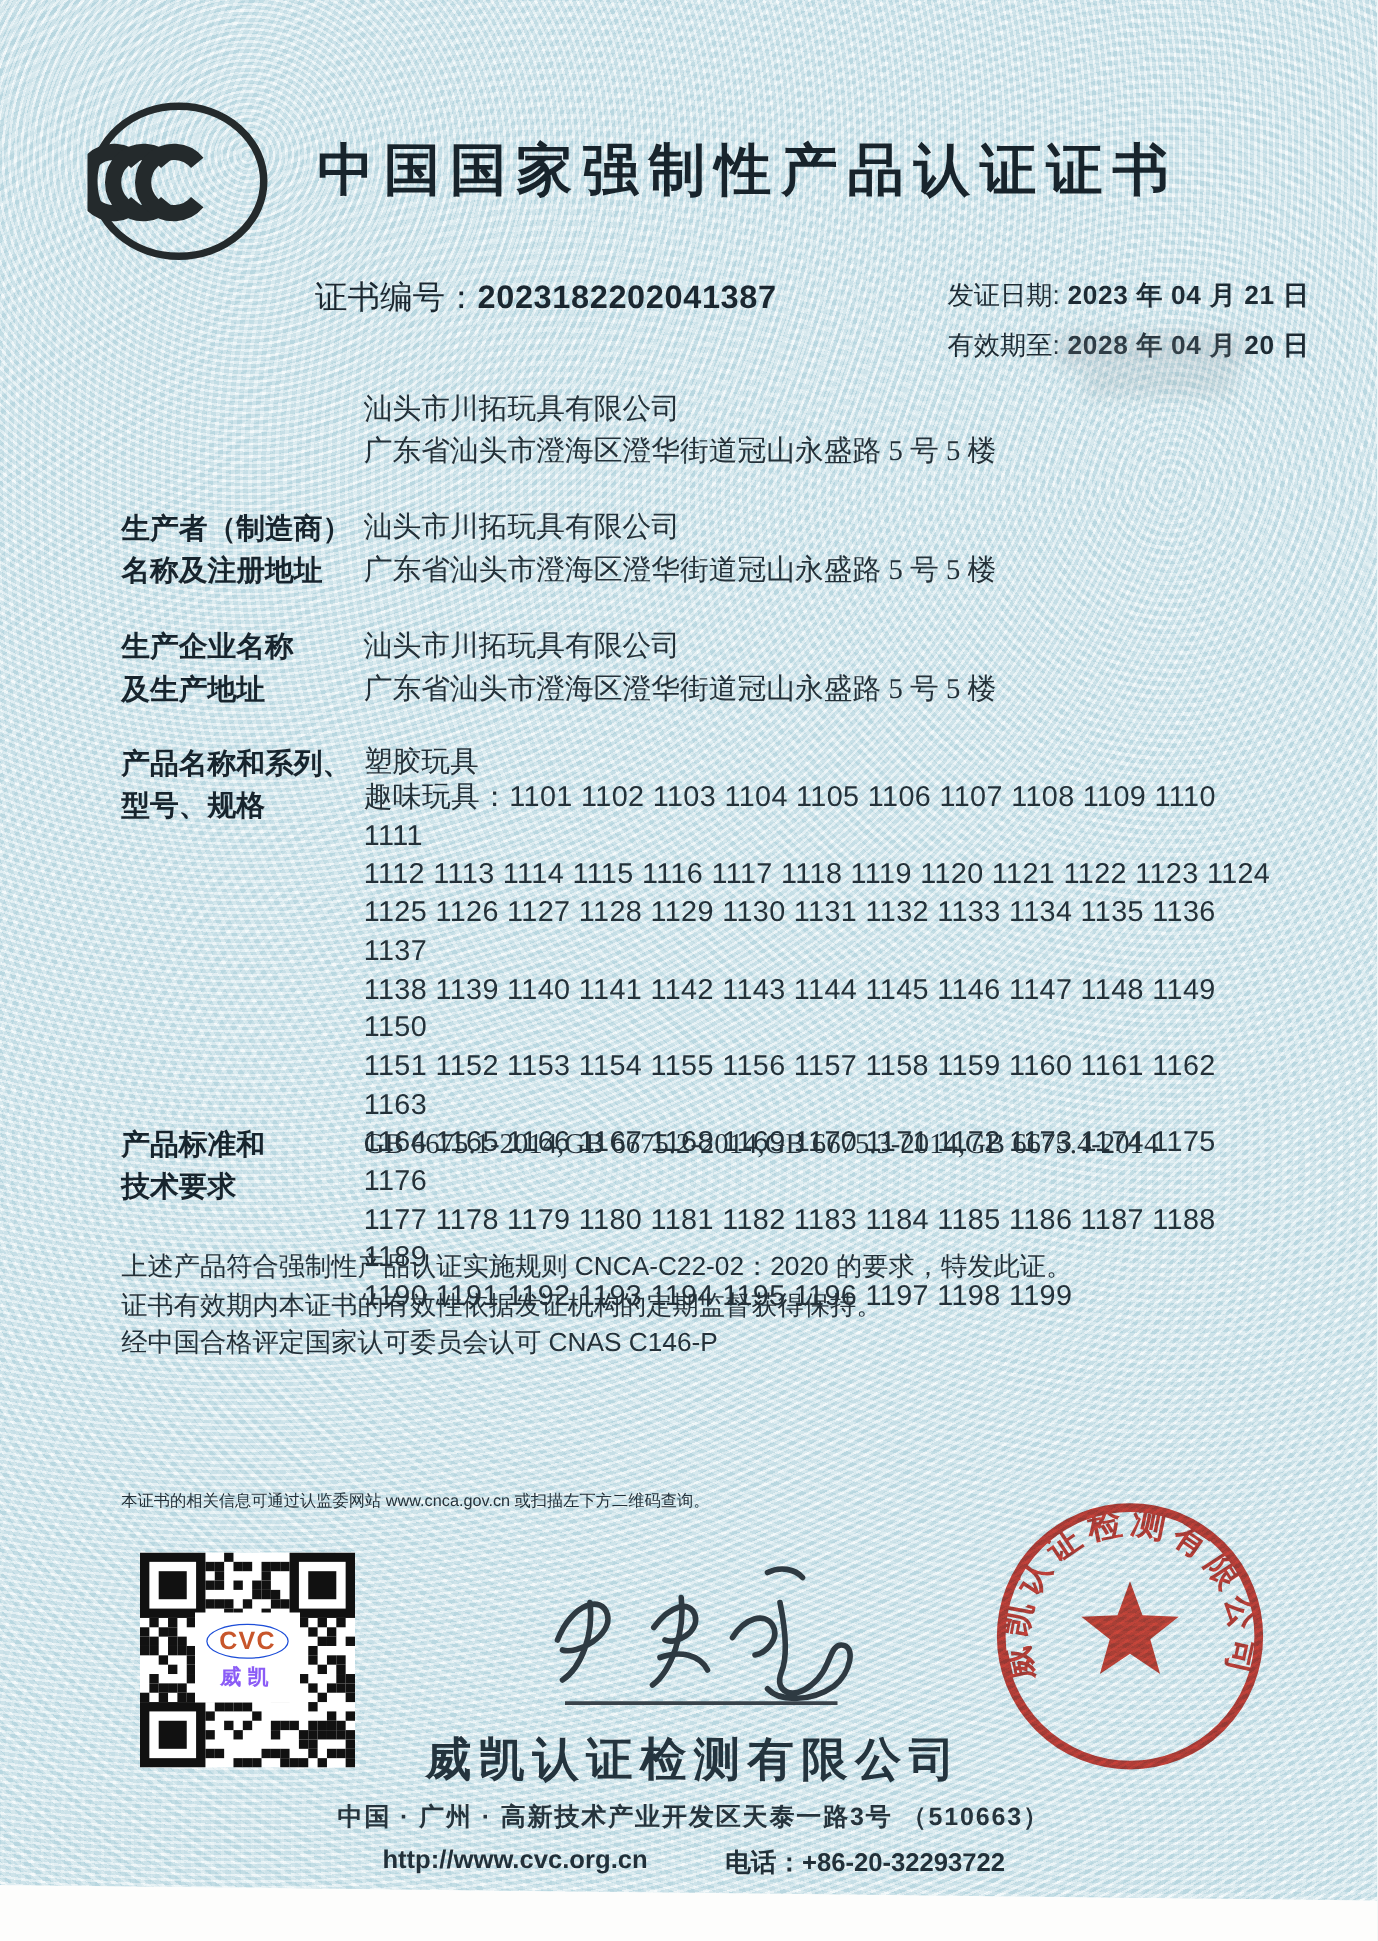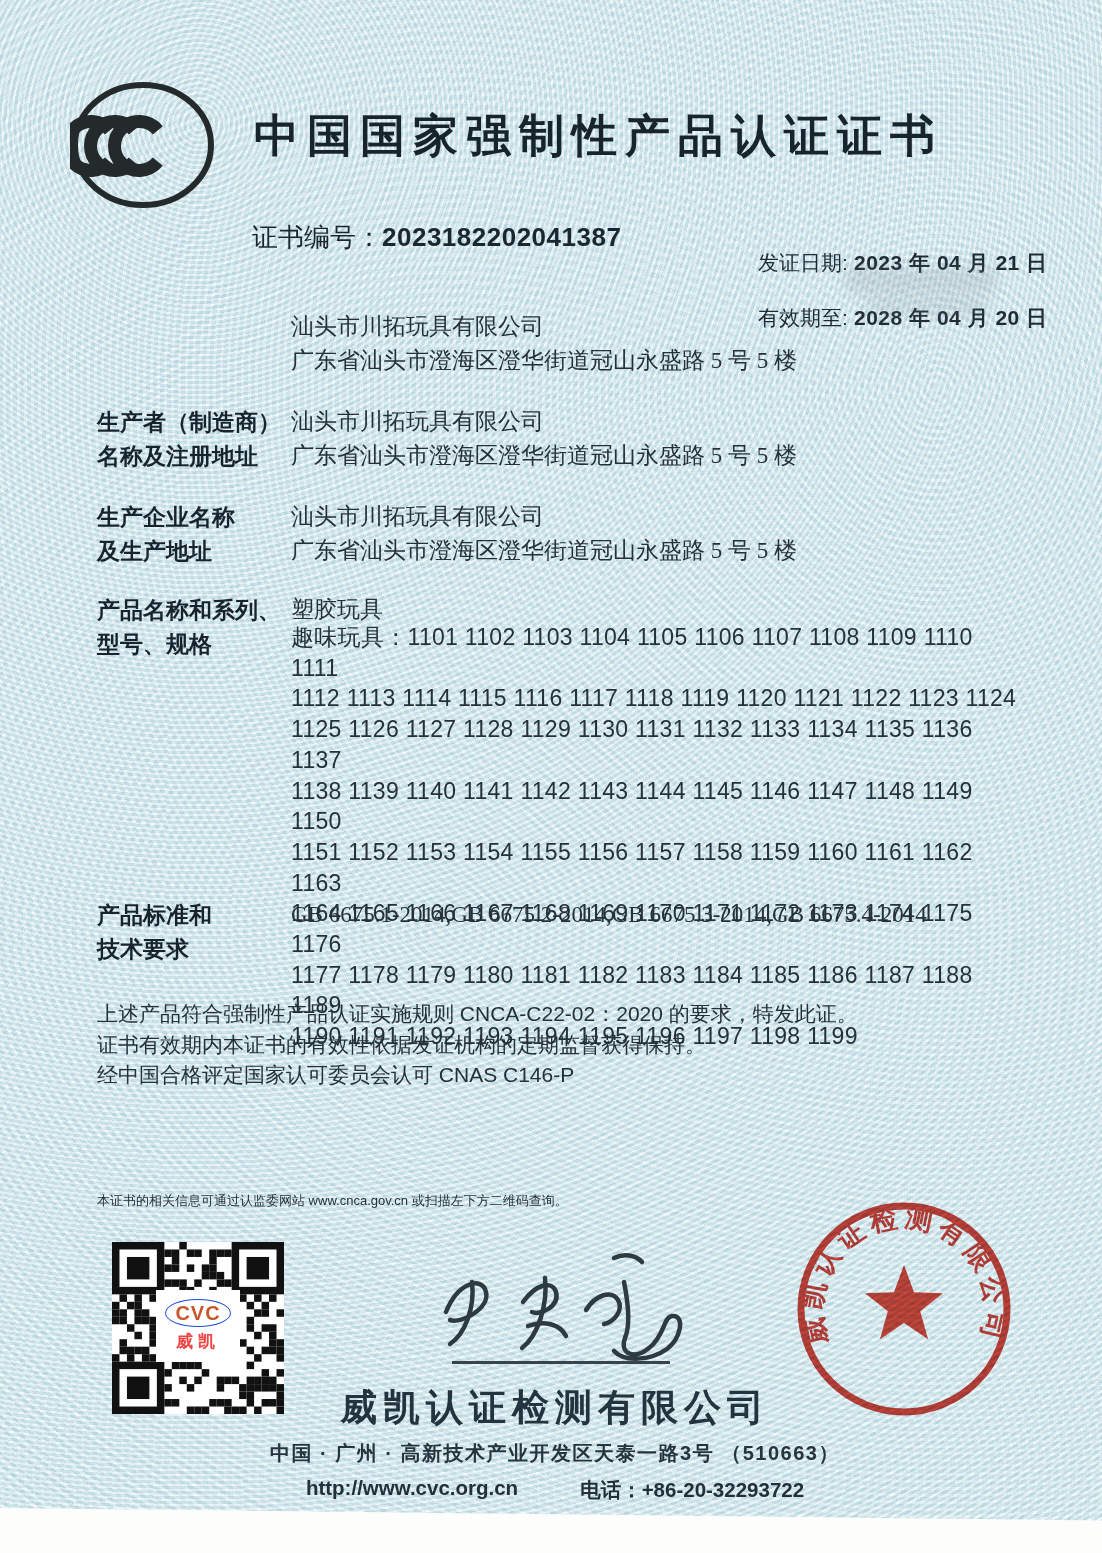--- a/index.html
+++ b/index.html
@@ -25,21 +25,21 @@
     left:254px; top:106px; width:668px; text-align:center;
     font-size:45px; font-weight:bold; letter-spacing:8px; color:#18242c;
     white-space:nowrap;
   }
 
   .certno { left:252px; top:220px; font-size:26px; color:#1b2730; white-space:nowrap; }
   .certno .lbl { font-weight:normal; }
   .certno .num { font-weight:bold; letter-spacing:.5px; }
 
   .dates { left:758px; top:222px; font-size:21px; color:#1e2b34; }
-  .dates .drow { display:flex; margin-bottom:12px; white-space:nowrap;margin-top:27px; }
+  .dates .drow { display:flex; margin-bottom:12px; white-space:nowrap; }
   .dates .dlbl { width:96px; }
   .dates .dval { font-weight:bold; letter-spacing:.5px; }
 
   .ghost1 { left:846px; top:268px; width:150px; height:24px; background:rgba(130,142,150,.22); filter:blur(7px); }
   .ghost2 { left:868px; top:296px; width:118px; height:20px; background:rgba(130,142,150,.18); filter:blur(7px); }
 
   .flabel { left:97px; font-size:23px; font-weight:bold; line-height:34px; color:#17242d; white-space:pre-line; }
   .fvalue { left:291px; font-size:23px; line-height:34px; color:#243139; white-space:pre-line;font-family:Liberation Serif, serif; }
 
   .models{
@@ -58,21 +58,21 @@
   .qr { left:112px; top:1242px; width:172px; height:172px; background:#fff; }
   .qr svg { position:absolute; left:0; top:0; }
   .qr-logo{
     position:absolute; left:44px; top:48px; width:84px; height:72px;
     background:#fff; display:flex; flex-direction:column; align-items:center; justify-content:center;
   }
   .qr-oval{
     border:1px solid #1d4ed8; border-radius:50%; padding:0 9px;
     color:#c8562b; font-weight:bold; font-size:20px; line-height:26px; letter-spacing:1px;
   }
-  .qr-sub{ color:#ef4444; font-weight:bold; font-size:17px; letter-spacing:5px; margin-top:3px;
+  .qr-sub{ color:#8b5cf6; font-weight:bold; font-size:17px; letter-spacing:5px; margin-top:3px;
     text-shadow:0 0 2px #fff; }
 
   .signature { left:428px; top:1250px; width:268px; height:112px; }
   .sig-line { left:452px; top:1361px; width:218px; height:3px; background:#39434b; }
 
   .company{
     left:0; top:1383px; width:1110px; text-align:center;
     font-size:37px; font-weight:bold; letter-spacing:6px; color:#24343e; white-space:nowrap;
   }
   .address{

